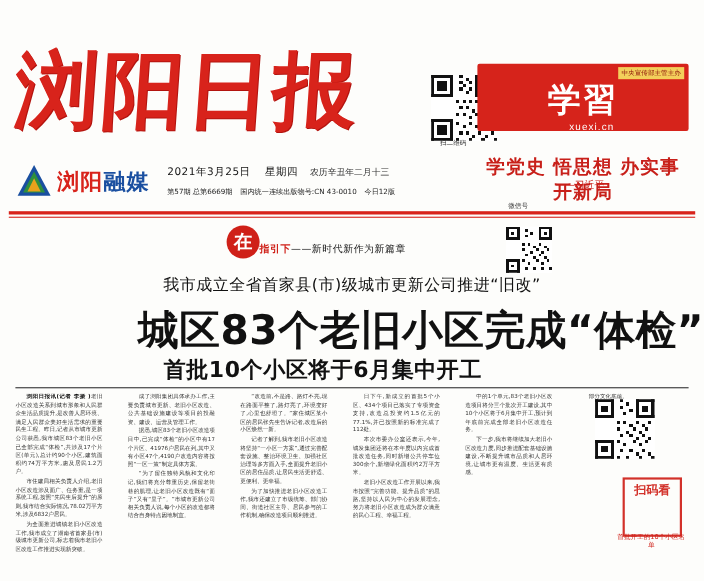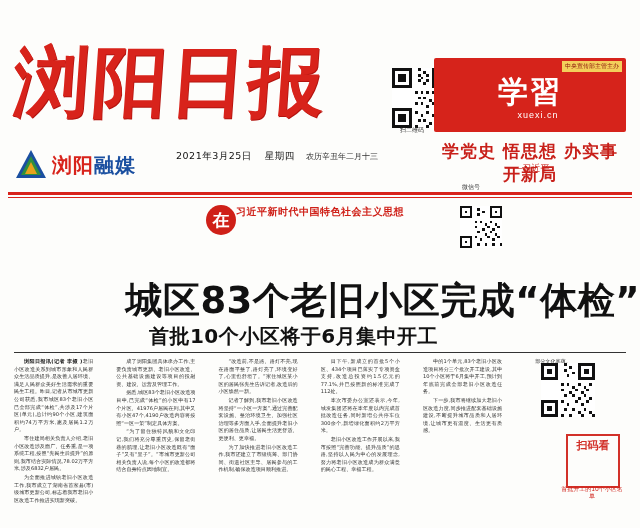--- a/index.html
+++ b/index.html
@@ -80,21 +80,21 @@
     color: #333;
     font-family: "Liberation Sans", sans-serif;
   }
 
   
   .xuexi {
     position: absolute;
     left: 434px;
     top: 58px;
     width: 192px;
-    height: 74px;
+    height: 61px;
     background: #d6231b;
     border-radius: 2px;
     color: #fff;
   }
   .xuexi-label {
     position: absolute;
     right: 4px;
     top: 3px;
     font-size: 6px;
     background: #f3cf5b;
@@ -175,21 +175,20 @@
   
   .dateline {
     position: absolute;
     left: 152px;
     top: 150px;
     width: 230px;
     font-family: "DejaVu Sans", sans-serif;
     font-size: 9.5px;
     color: #111;
     white-space: nowrap;
-    margin-left: 24px;
   }
   .dateline .d1 { letter-spacing: 0.5px; }
   .dateline .d-lunar {
     font-size: 8px;
     color: #333;
     margin-left: 8px;
   }
   .issueline {
     position: absolute;
     left: 152px;
@@ -540,30 +539,38 @@
         <span class="red">浏阳</span><span>融媒</span>
       </div>
     </div>
 
     <div class="dateline">
       <span class="d1">2021年3月25日</span>
       <span class="d1" style="margin-left:10px">星期四</span>
       <span class="d-lunar">农历辛丑年二月十三</span>
     </div>
 
+    <div class="issueline">
+      <span class="seg">第57期 总第6669期</span>
+      <span class="seg">国内统一连续出版物号:CN 43-0010</span>
+      <span class="seg">今日12版</span>
+    </div>
 
     <div class="rule-red"></div>
     <div class="rule-red2"></div>
   </div>
 
   <div class="banner">
     <div class="banner-badge">在</div>
-    <div class="banner-l1">习近平新时代中国特色社会主义思想</div>
+    <div class="banner-l2">
+      <b>指引下</b><span>——新时代新作为新篇章</span>
+    </div>
   </div>
 
+  <div class="shoulder">我市成立全省首家县(市)级城市更新公司推进“旧改”</div>
   <div class="mainhead">城区83个老旧小区完成“体检”</div>
   <div class="subhead">首批10个小区将于6月集中开工</div>
   <div class="rule-thin"></div>
 
   <div class="body-area">
 
     <div class="col">
       <p><span class="byline">浏阳日报讯(记者 李摄 )</span><span>老旧小区改造关系到城市形象和人民群众生活品质提升,是改善人居环境、满足人民群众美好生活需求的重要民生工程。昨日,记者从市城市更新公司获悉,我市城区83个老旧小区已全部完成“体检”,共涉及17个片区(单元),总计约90个小区,建筑面积约74万平方米,惠及居民1.2万户。</span></p>
       <p>市住建局相关负责人介绍,老旧小区改造涉及面广、任务重,是一项系统工程,按照“先民生后提升”的原则,我市结合实际情况,78.02万平方米,涉及6832户居民。</p>
       <p>为全面推进城镇老旧小区改造工作,我市成立了湖南省首家县(市)级城市更新公司,标志着我市老旧小区改造工作推进实现新突破。</p>

